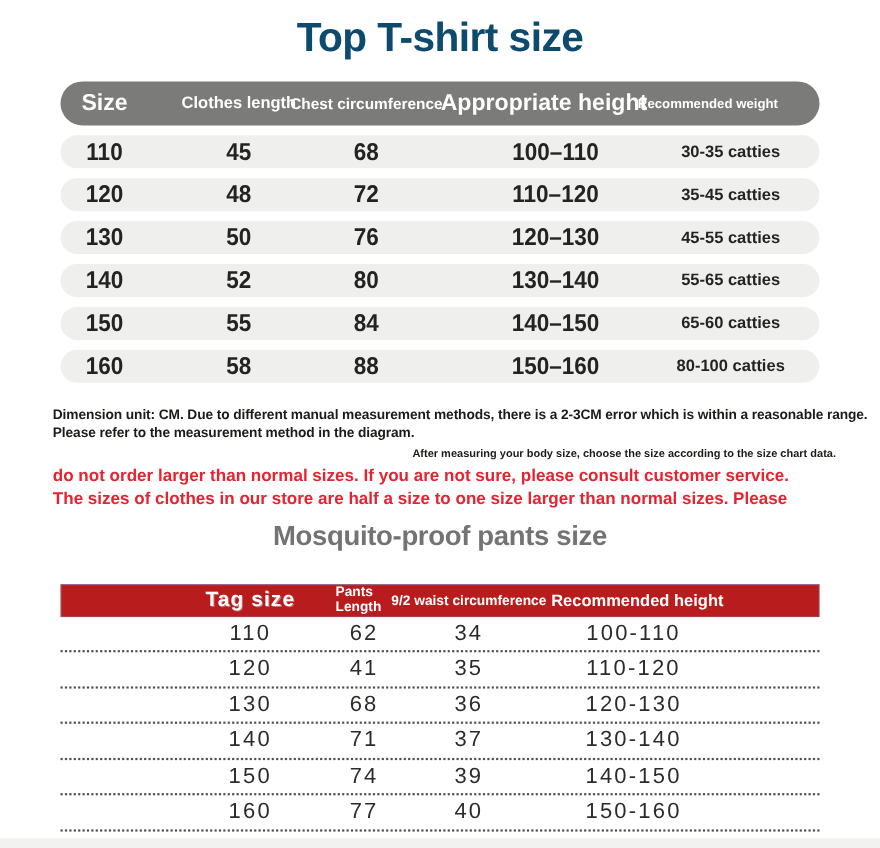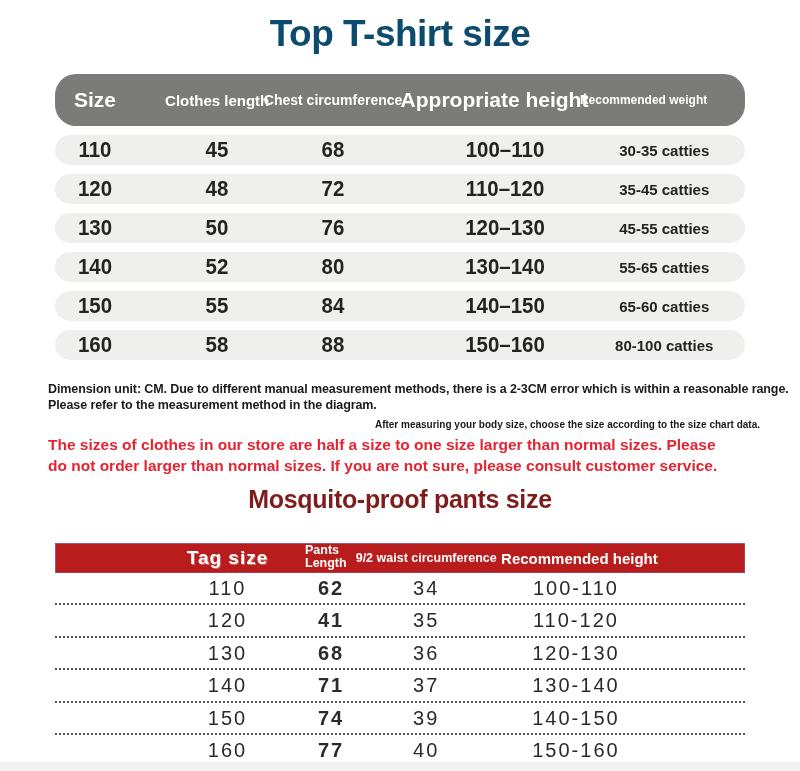--- a/index.html
+++ b/index.html
@@ -11,28 +11,28 @@
   .page{width:800px;height:771px;position:relative;}
 
   
   .title-main{
     padding-top:13px;text-align:center;
     font-size:37px;font-weight:800;color:#0c4a6e;
     letter-spacing:-0.5px;line-height:1.15;
   }
   .title-sub{
     margin-top:9px;text-align:center;
-    font-size:25px;font-weight:800;color:#7f1d1d;
+    font-size:25px;font-weight:800;color:#737373;
     letter-spacing:-0.3px;
   }
 
   
   .t1{margin:18px 55px 0 55px;position:relative;}
   .t1-header{
-    position:relative;height:52px;border-radius:21px;
+    position:relative;height:40px;border-radius:21px;
     background:#7b7b79;color:#ffffff;
   }
   .t1-row{
     position:relative;height:30px;border-radius:15px;
     background:#efefed;margin-top:9px;color:#232321;
   }
   .cell{
     position:absolute;top:50%;transform:translate(-50%,-50%);
     white-space:nowrap;
   }
@@ -78,21 +78,21 @@
   .p2{left:40%;font-size:12.5px;font-weight:700;line-height:1.1;
       white-space:normal;width:52px;text-align:left;}
   .p3{left:53.8%;font-size:12.5px;font-weight:700;}
   .p4{left:76%;font-size:15px;font-weight:700;}
   .t2-row{
     position:relative;height:30.5px;color:#2b2b29;
     border-bottom:2px dotted #51514f;
   }
   .q{font-size:20px;font-weight:500;letter-spacing:2px;}
   .q1{left:25%;}
-  .q2{left:40%;font-weight:bold;}
+  .q2{left:40%;}
   .q3{left:53.8%;}
   .q4{left:75.5%;}
 
   .bottom-strip{
     position:absolute;left:0;bottom:0;width:800px;height:9px;
     background:#f2f2f0;
   }
 </style>
 </head>
 <body>
@@ -152,22 +152,22 @@
       <span class="cell num v4">150–160</span>
       <span class="cell v5">80-100 catties</span>
     </div>
   </div>
 
   <div class="notes">
     <div class="note-line">Dimension unit: CM. Due to different manual measurement methods, there is a 2-3CM error which is within a reasonable range.</div>
     <div class="note-line">Please refer to the measurement method in the diagram.</div>
     <div class="note-instruction">After measuring your body size, choose the size according to the size chart data.</div>
     <div class="warning">
+      <div class="warning-line">do not order larger than normal sizes. If you are not sure, please consult customer service.</div>
       <div class="warning-line">The sizes of clothes in our store are half a size to one size larger than normal sizes. Please</div>
-      <div class="warning-line">do not order larger than normal sizes. If you are not sure, please consult customer service.</div>
     </div>
   </div>
 
   <div class="title-sub">Mosquito-proof pants size</div>
 
   <div class="t2">
     <div class="t2-header">
       <span class="cell p1">Tag size</span>
       <span class="cell p2">Pants Length</span>
       <span class="cell p3">9/2 waist circumference</span>

